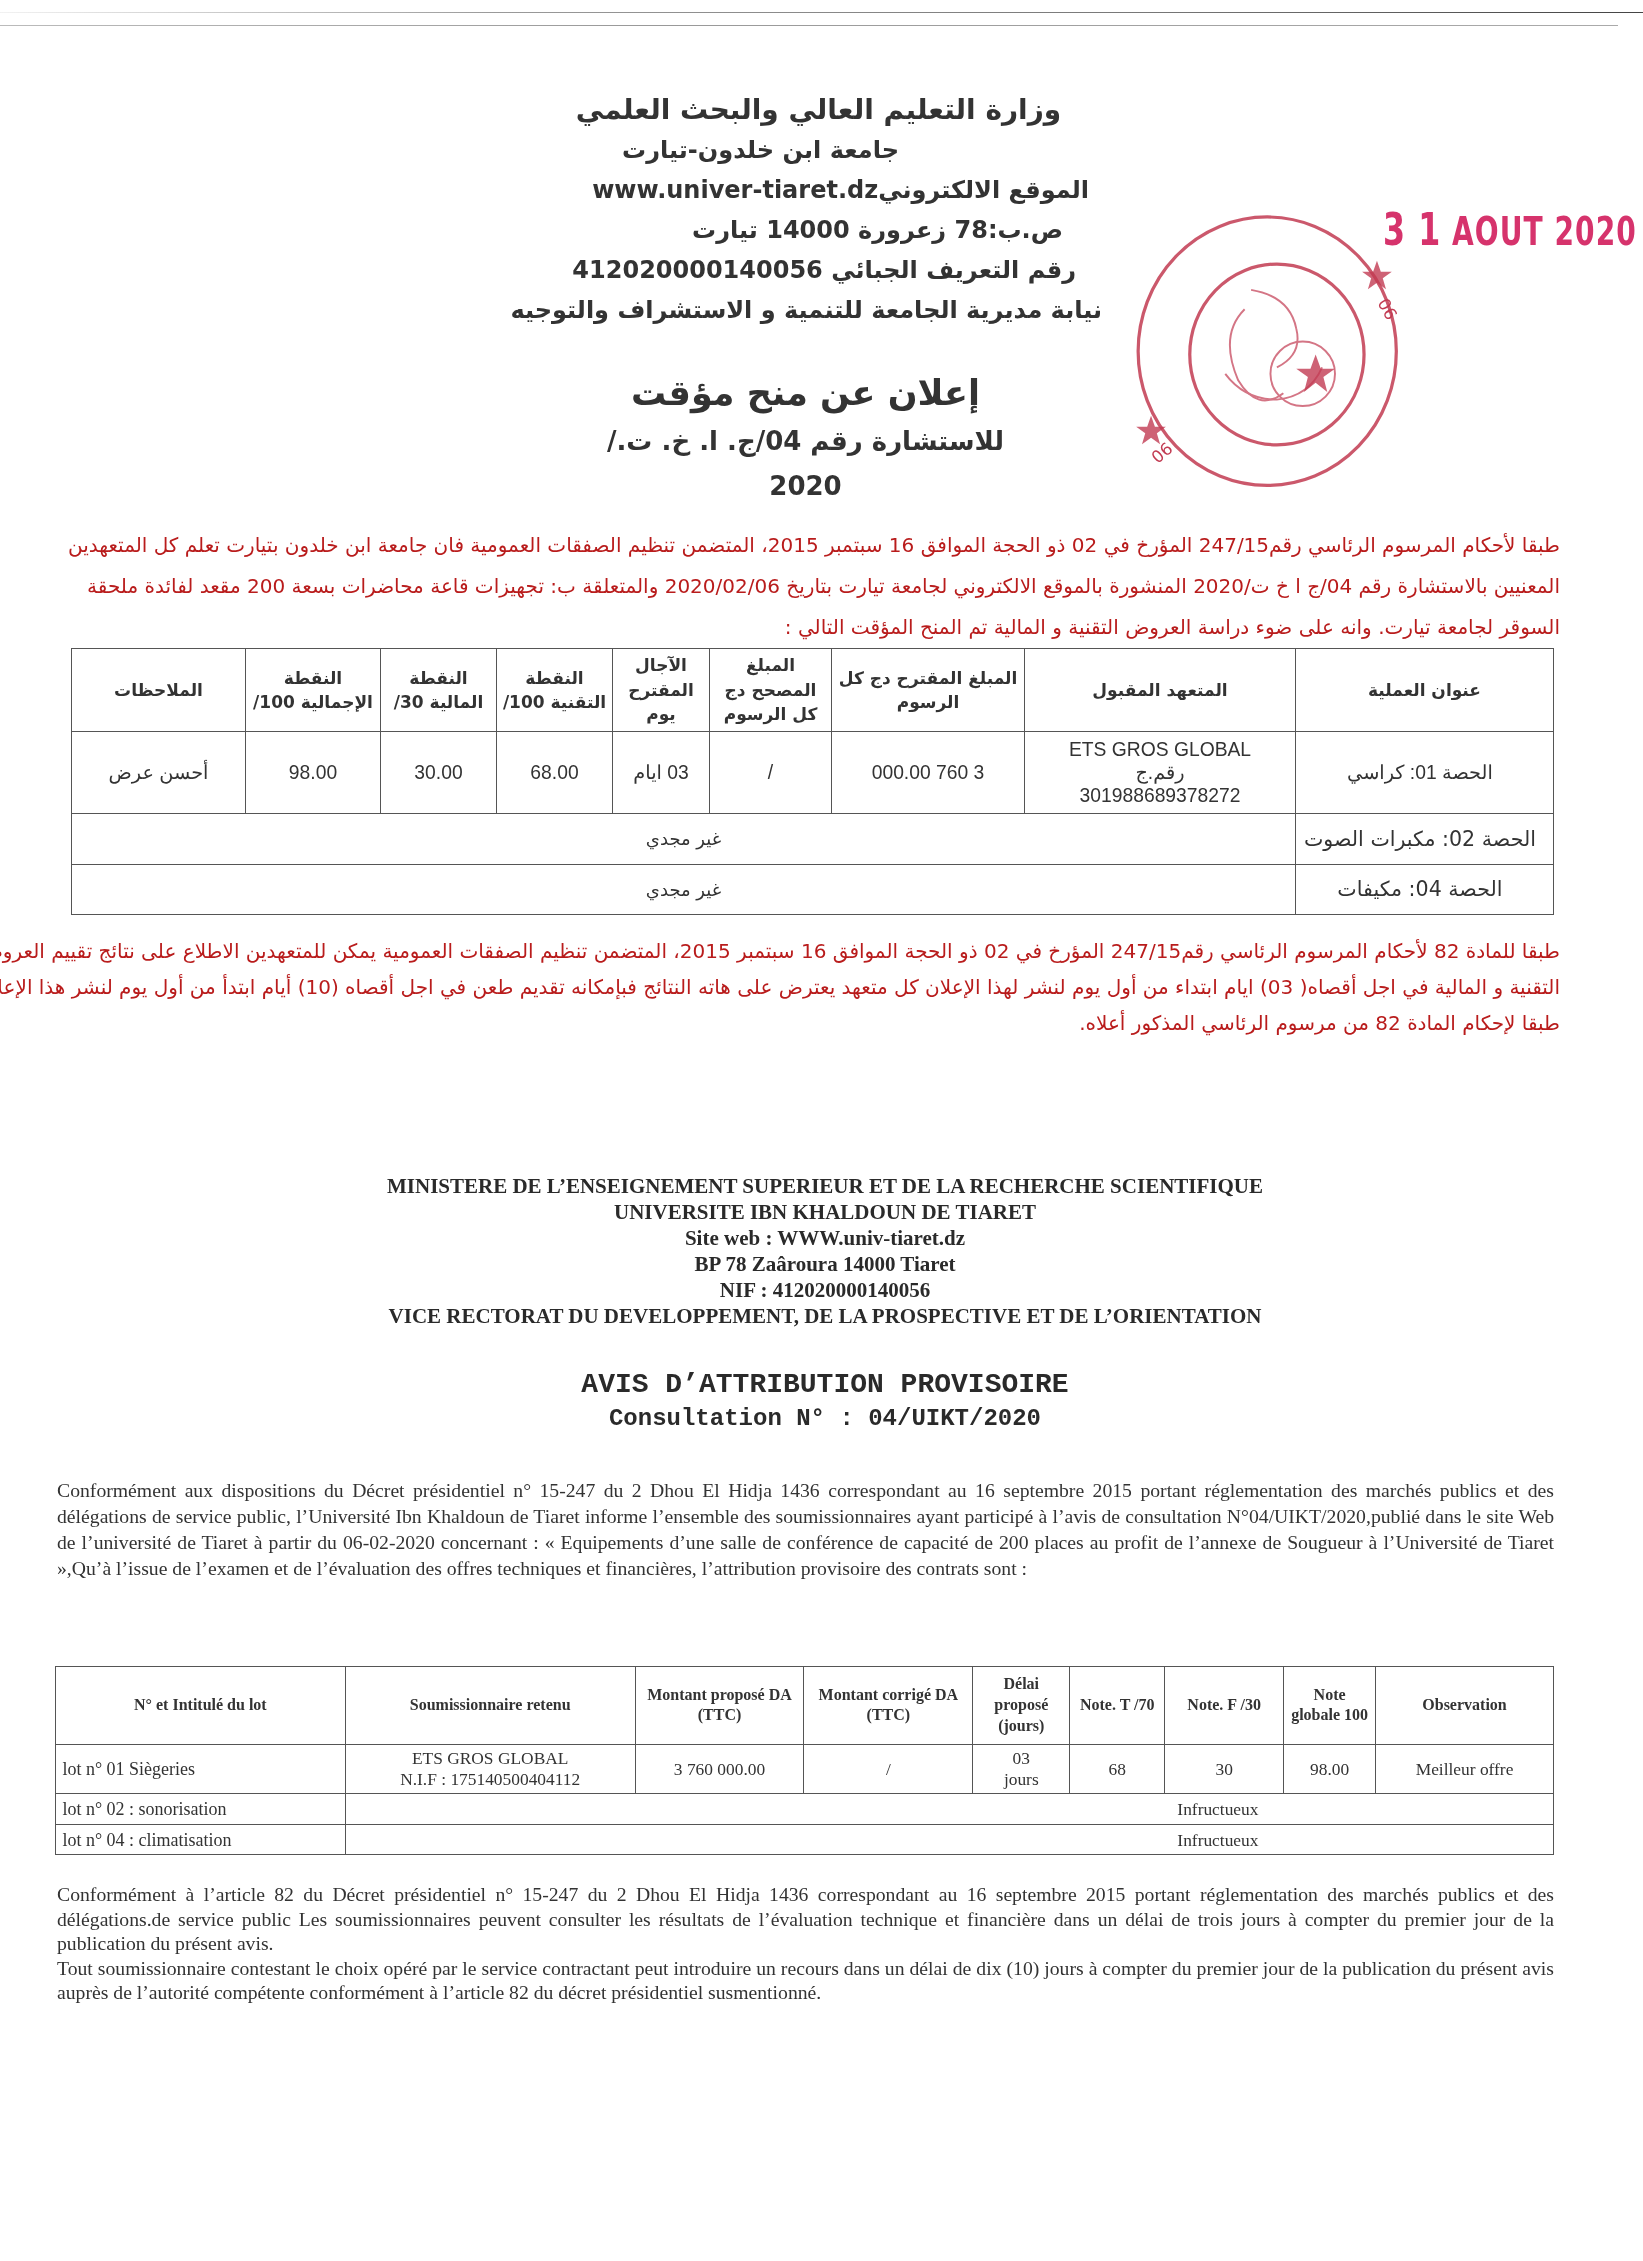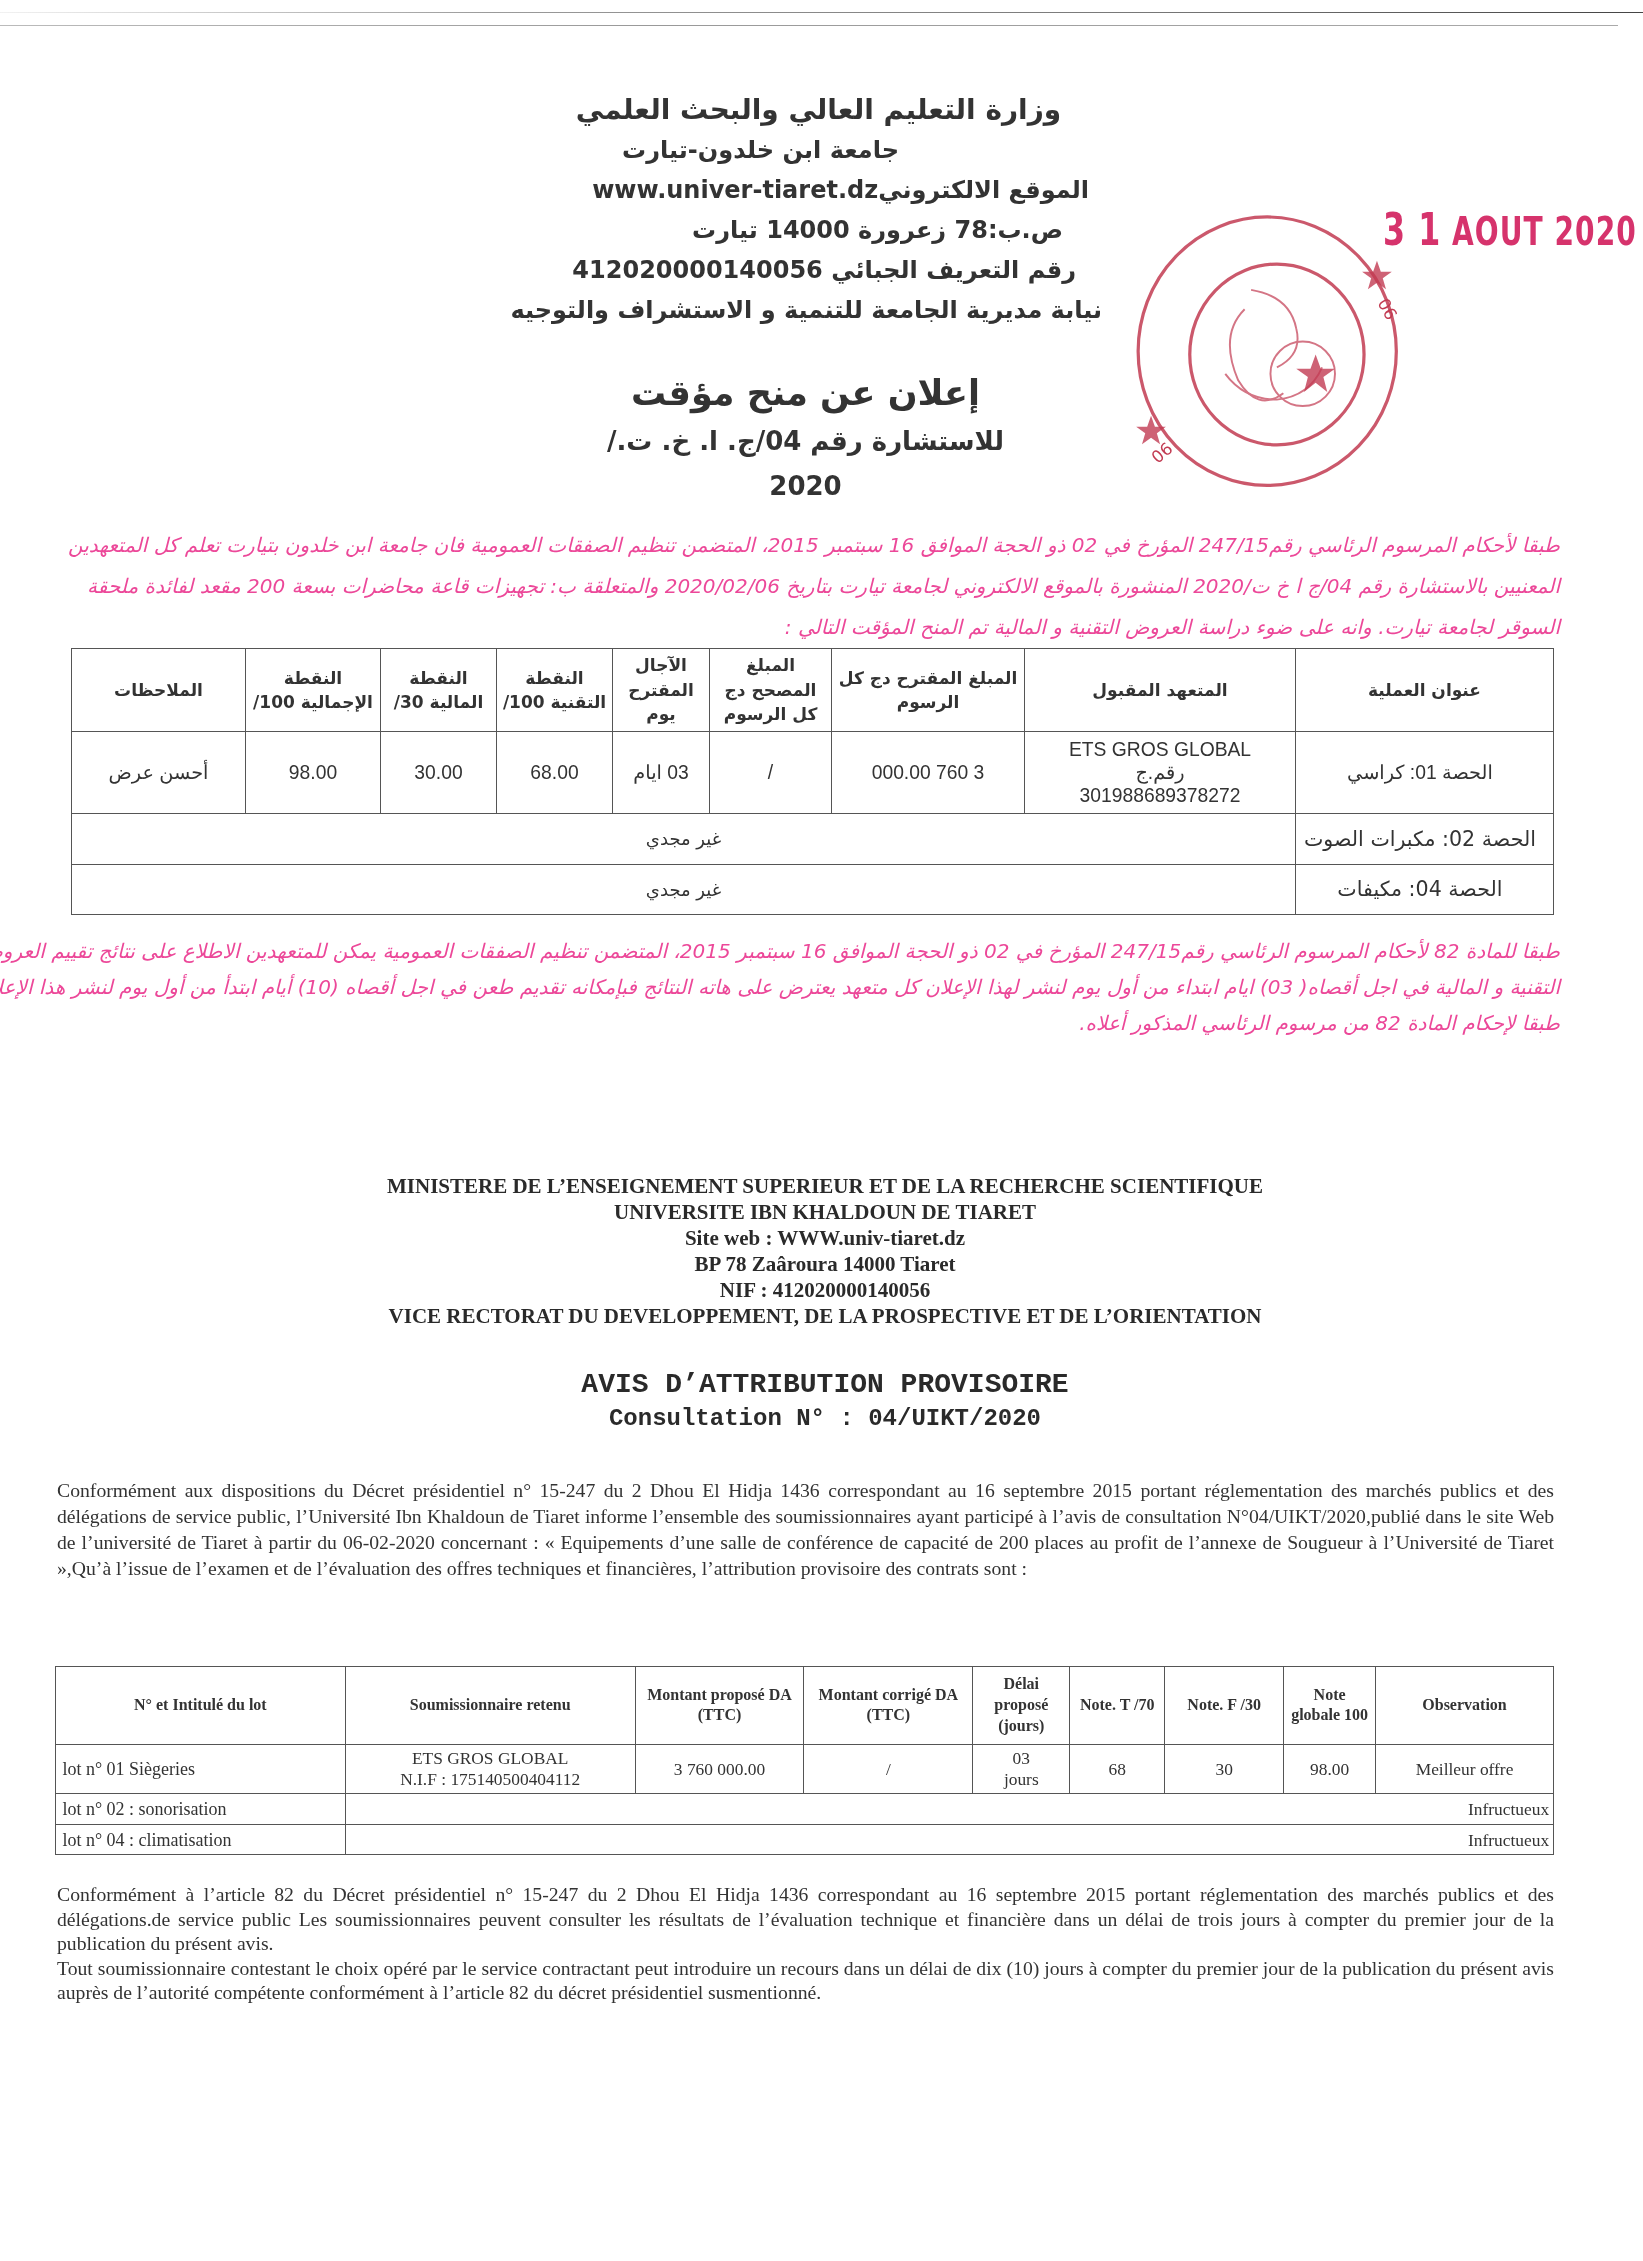--- a/index.html
+++ b/index.html
@@ -30,21 +30,21 @@
   .ar-title .t2 { font-size: 26px; line-height: 45px; }
 
   
   .stamp { position: absolute; left: 1122px; top: 206px; width: 284px; height: 284px; }
   .date-stamp { position: absolute; left: 1383px; top: 204px; color: #d6336c; font-family: "DejaVu Sans Condensed", "DejaVu Sans", sans-serif;
     font-size: 39px; letter-spacing: 1.3px; transform: scaleX(0.8); transform-origin: left top; white-space: nowrap; font-weight: bold; }
   .date-stamp .d { font-size: 44px; }
 
   
   .ar-para { position: absolute; direction: rtl; text-align: justify; font-family: "DejaVu Sans", sans-serif;
-    font-size: 20px; color: #ec4899; font-style: italic; }
+    font-size: 20px; color: #b91c1c; }
   .ar-para p { margin: 0; white-space: nowrap; }
   .ar-p1 { left: 77px; top: 525px; width: 1483px; line-height: 41px; }
   .ar-p2 { left: 77px; top: 933px; width: 1483px; line-height: 36px; }
 
   
   table { border-collapse: collapse; }
   .ar-table { position: absolute; left: 71px; top: 648px; width: 1483px; direction: rtl;
     font-size: 18px; color: #333; }
   .ar-table td, .ar-table th { border: 1.3px solid #555; text-align: center; vertical-align: middle; padding: 2.6px 3.9px; }
   .ar-table th { font-weight: bold; font-size: 17px; line-height: 24.5px; height: 77px; }
@@ -69,21 +69,21 @@
   .fr-p2 { top: 1882px; line-height: 24.5px; }
 
   
   .fr-table { position: absolute; left: 55px; top: 1666px; width: 1499px;
     font-family: "Liberation Serif", serif; font-size: 17.4px; color: #333; }
   .fr-table td, .fr-table th { border: 1.3px solid #555; text-align: center; vertical-align: middle; padding: 1.3px 3.9px; }
   .fr-table th { font-weight: bold; font-size: 16px; line-height: 20.6px; height: 74px; }
   .fr-table .r1 td { height: 46px; line-height: 20.6px; }
   .fr-table .lotcell { text-align: left; padding-left: 6.4px; font-size: 18px; }
   .fr-table .small td { height: 27px; line-height: 22px; }
-  .fr-table .merged { text-align: right; padding-left: 541px; margin-left: 29px; }
+  .fr-table .merged { text-align: center; padding-left: 541px; margin-left: 29px; }
 
   .stars { fill: #c23b52; }
 </style>
 </head>
 <body>
 
 <div class="scan-line-top"></div>
 <div class="scan-line-top2"></div>
 
 <div class="ar-header">

